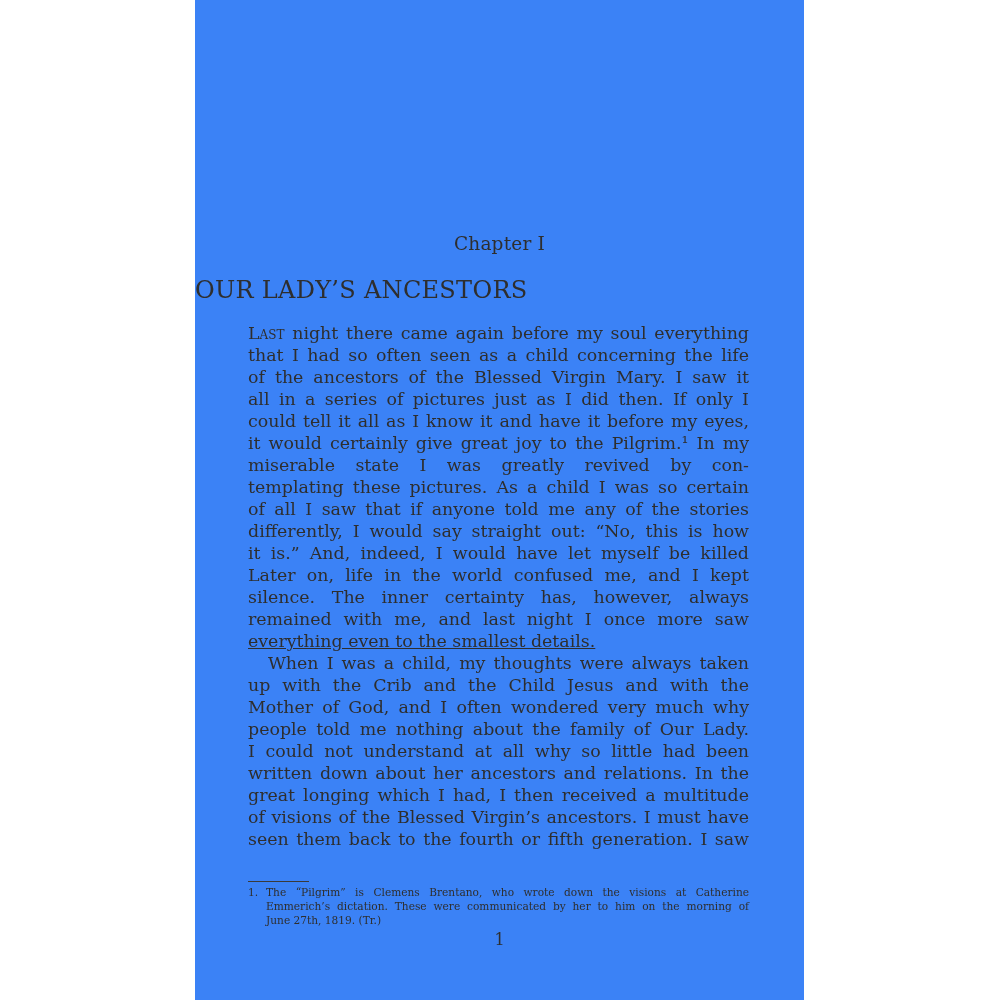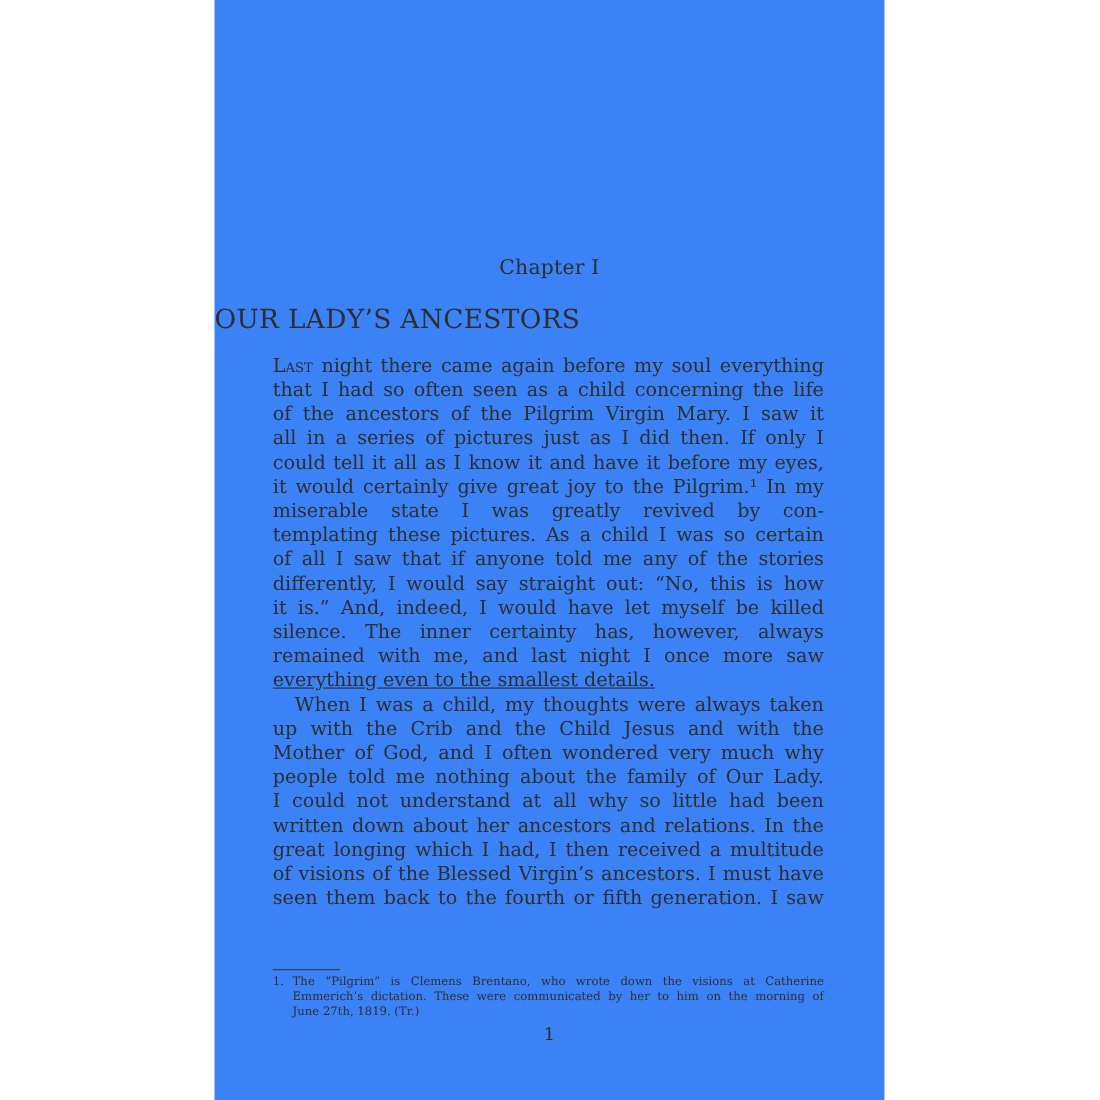--- a/index.html
+++ b/index.html
@@ -116,29 +116,30 @@
 <body>
 
 <div class="page">
 
   <div class="chapter-label">Chapter I</div>
   <div class="chapter-title">OUR LADY’S ANCESTORS</div>
 
   <div class="body">
     <span class="line"><span class="smallcaps">Last</span><span> night there came again before my soul everything</span></span>
     <span class="line">that I had so often seen as a child concerning the life</span>
-    <span class="line">of the ancestors of the Pilgrim Virgin Mary. I saw it</span>
+    <span class="line">of the ancestors of the Blessed Virgin Mary. I saw it</span>
     <span class="line">all in a series of pictures just as I did then. If only I</span>
     <span class="line">could tell it all as I know it and have it before my eyes,</span>
     <span class="line">it would certainly give great joy to the Pilgrim.¹ In my</span>
     <span class="line">miserable state I was greatly revived by con-</span>
     <span class="line">templating these pictures. As a child I was so certain</span>
     <span class="line">of all I saw that if anyone told me any of the stories</span>
     <span class="line">differently, I would say straight out: “No, this is how</span>
     <span class="line">it is.” And, indeed, I would have let myself be killed</span>
+    <span class="line">Later on, life in the world confused me, and I kept</span>
     <span class="line">silence. The inner certainty has, however, always</span>
     <span class="line">remained with me, and last night I once more saw</span>
     <span class="line last">everything even to the smallest details.</span>
     <span class="line indent">When I was a child, my thoughts were always taken</span>
     <span class="line">up with the Crib and the Child Jesus and with the</span>
     <span class="line">Mother of God, and I often wondered very much why</span>
     <span class="line">people told me nothing about the family of Our Lady.</span>
     <span class="line">I could not understand at all why so little had been</span>
     <span class="line">written down about her ancestors and relations. In the</span>
     <span class="line">great longing which I had, I then received a multitude</span>

